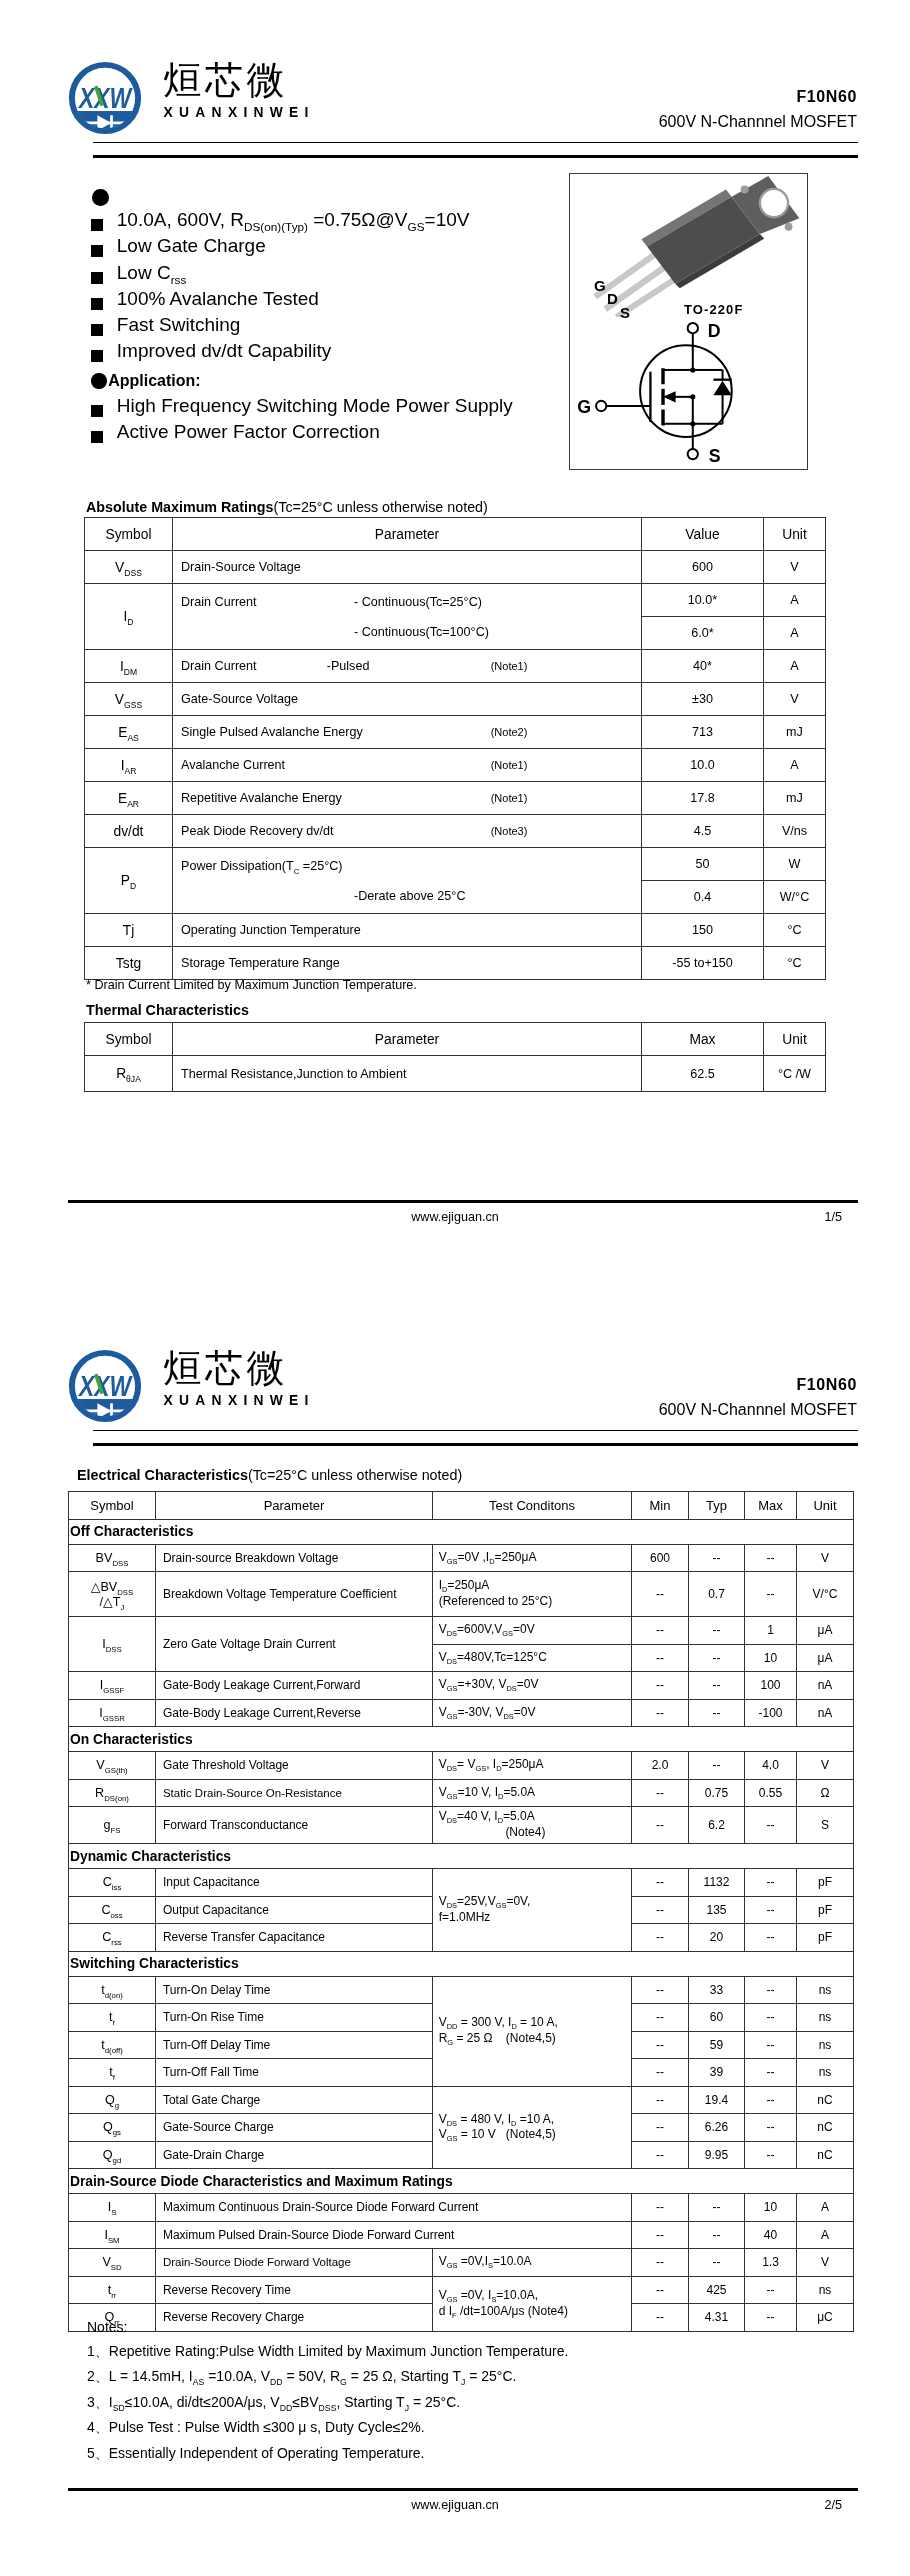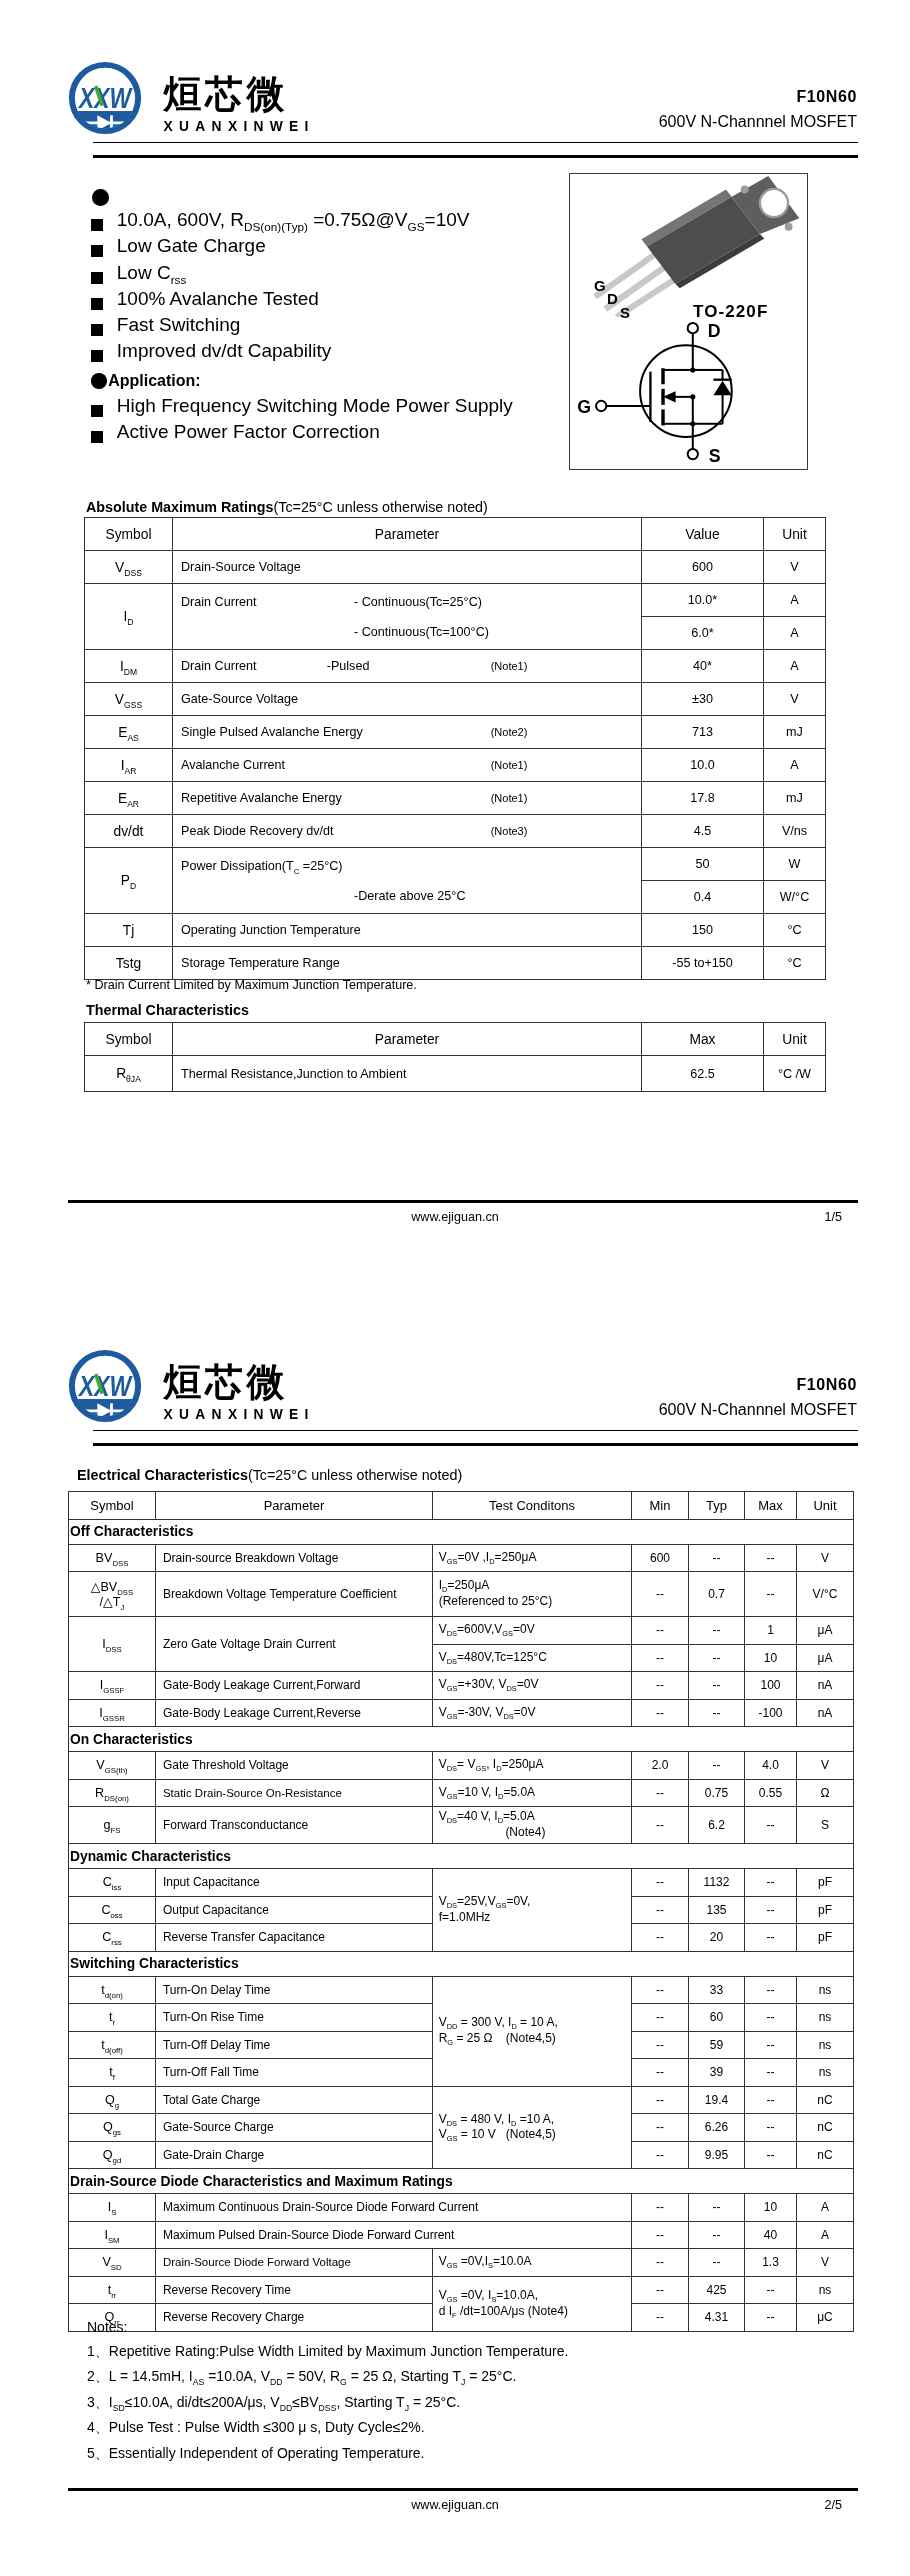--- a/index.html
+++ b/index.html
@@ -8,40 +8,40 @@
          font-family:"Liberation Sans","DejaVu Sans",sans-serif;color:#000}
   .page{position:absolute;left:0;width:910px;height:1288px;background:#fff;overflow:hidden}
   #p1{top:0}
   #p2{top:1288px}
   sub{font-size:0.62em;line-height:0}
 
   
   .hdr-logo{position:absolute;left:67px;top:60px;display:flex}
   .logo-svg{width:76px;height:76px}
   .brand{margin-left:20.6px}
-  .brand-cn{font-size:38px;font-weight:700;letter-spacing:3.4px;line-height:1.05;margin-top:15px}
+  .brand-cn{font-size:38px;font-weight:400;letter-spacing:3.4px;line-height:1.05;margin-top:1px}
   .brand-en{font-size:13.8px;font-weight:700;letter-spacing:6.3px;margin-top:4.6px}
   .doc-title{position:absolute;right:53px;top:88px;text-align:right}
   .part-no{font-size:16px;font-weight:700;letter-spacing:0.6px}
   .part-sub{font-size:16px;margin-top:6.9px}
   .rule-a{position:absolute;left:93px;right:52px;top:142px;height:1.1px;background:#000}
   .rule-b{position:absolute;left:93px;right:52px;top:155px;height:3.4px;background:#000}
 
   
   .features{position:absolute;left:91px;top:189px;width:476px}
   .big-dot{width:16.6px;height:16.6px;border-radius:50%;background:#000;margin:0 0 8.6px 1.1px}
   .feat{display:flex;align-items:flex-end;margin-bottom:9.2px;font-size:19px;height:17px;white-space:nowrap}
   .feat .sq{width:12px;height:12px;background:#000;margin-right:13.8px;flex:none}
   .app-row{display:flex;align-items:center;font-size:16px;font-weight:700;margin:1.1px 0 9.2px 0;height:19.5px}
   .app-row .dot{width:15.5px;height:15.5px;border-radius:50%;background:#000;margin-right:1.7px;flex:none}
 
   
   .pkg{position:absolute;left:569px;top:173px;width:239px;height:297px;border:1.1px solid #3a3a3a;background:#fff}
   .pkg-pin{position:absolute;font-size:15px;font-weight:700}
-  .pkg-name{position:absolute;left:123px;top:128px;font-size:17px;font-weight:700;letter-spacing:1.1px}
+  .pkg-name{position:absolute;left:114px;top:128px;font-size:13px;font-weight:700;letter-spacing:1.1px}
   .pkg3d{position:absolute;left:2.3px;top:2.3px;width:233px;height:141px}
   .msym{position:absolute;left:0;top:145px;width:237px;height:150px}
 
   
   .sec-title{position:absolute;font-size:14.3px}
   .sec-title .b{font-weight:700}
   .fnote{position:absolute;left:86px;top:978px;font-size:12.6px}
   .notes{position:absolute;left:87px;top:1031px;font-size:14px}
   .notes .nline{margin-bottom:7.5px}
 

